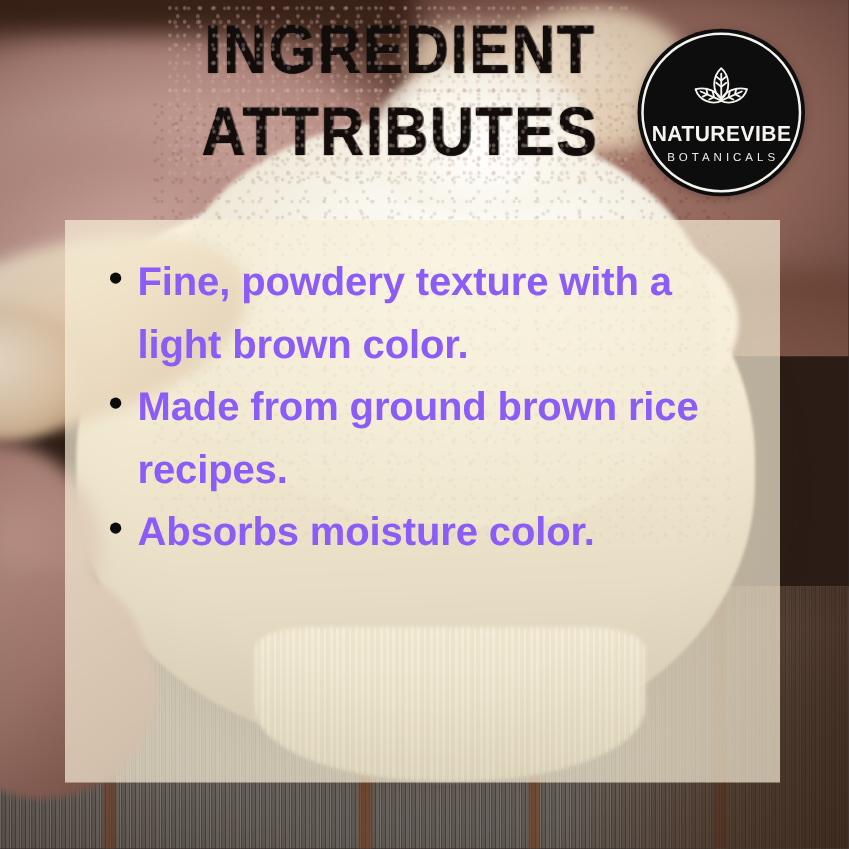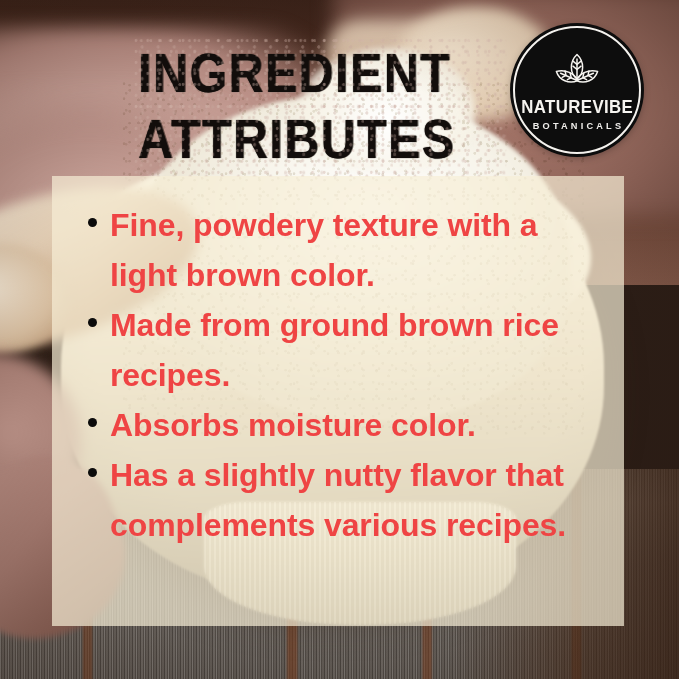--- a/index.html
+++ b/index.html
@@ -177,21 +177,22 @@
 
   
   .overlay-panel{
     position:absolute;
     left:52px;top:176px;width:572px;height:450px;
     background:rgba(247,238,214,0.70);
   }
 
   
   .title-block{
-    position:absolute;left:150px;top:42px;width:340px;
+    position:absolute;left:150px;top:8px;width:340px;
+    text-align:center;
   }
   .title-line{
     font-family:"Liberation Sans", sans-serif;
     font-weight:700;
     font-size:45px;
     line-height:52px;
     letter-spacing:1.5px;
     color:#120d0b;
     transform:scaleX(1.07) scaleY(1.22);
     transform-origin:center top;
@@ -223,21 +224,21 @@
     box-shadow:0 0 0 3px #0d0d0d, 0 2px 10px rgba(0,0,0,.45);
     display:flex;flex-direction:column;align-items:center;justify-content:center;
   }
   .logo-mark{width:46px;height:40px;margin-top:4px;}
   .logo-name{
     color:#f6f4f0;font-weight:700;font-size:17.5px;
     letter-spacing:.4px;line-height:1;margin-top:6px;
     transform:scaleX(.96);
   }
   .logo-sub{
-    color:#efedea;font-weight:700;font-size:9.2px;
+    color:#efedea;font-weight:400;font-size:9.2px;
     letter-spacing:3.2px;line-height:1;margin-top:5px;
     padding-left:3px;
   }
 
   
   .bullets{
     position:absolute;left:88px;top:200px;width:520px;
   }
   .bullet-item{
     display:flex;align-items:flex-start;
@@ -247,21 +248,21 @@
     flex:0 0 auto;
     width:9px;height:9px;border-radius:50%;
     background:#0b0b0b;
     margin:18px 13px 0 0;
   }
   .bullet-text{
     font-family:"Liberation Sans", sans-serif;
     font-weight:700;
     font-size:32px;
     line-height:50px;
-    color:#ef4444;
+    color:#8b5cf6;
     letter-spacing:-.1px;
   }
 </style>
 </head>
 <body>
 
 <div class="canvas">
 
   <div class="photo">
     <div class="bg-backdrop"></div>
@@ -322,19 +323,15 @@
       <span class="bullet-text">Fine, powdery texture with a light brown color.</span>
     </div>
     <div class="bullet-item">
       <span class="bullet-dot"></span>
       <span class="bullet-text">Made from ground brown rice recipes.</span>
     </div>
     <div class="bullet-item">
       <span class="bullet-dot"></span>
       <span class="bullet-text">Absorbs moisture color.</span>
     </div>
-    <div class="bullet-item">
-      <span class="bullet-dot"></span>
-      <span class="bullet-text">Has a slightly nutty flavor that complements various recipes.</span>
-    </div>
   </div>
 
 </div>
 
 </body></html>

